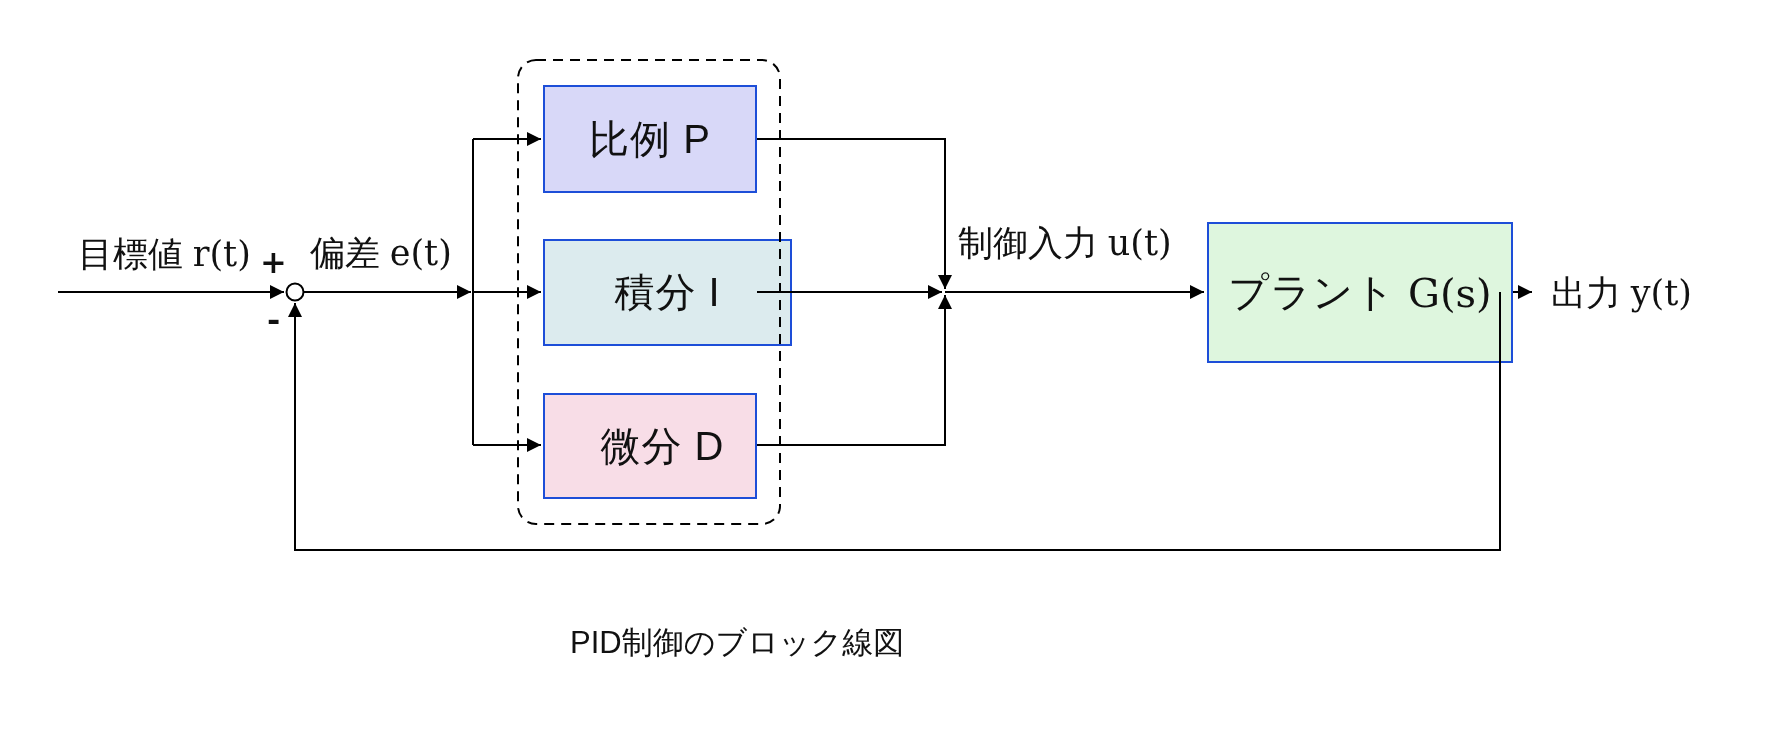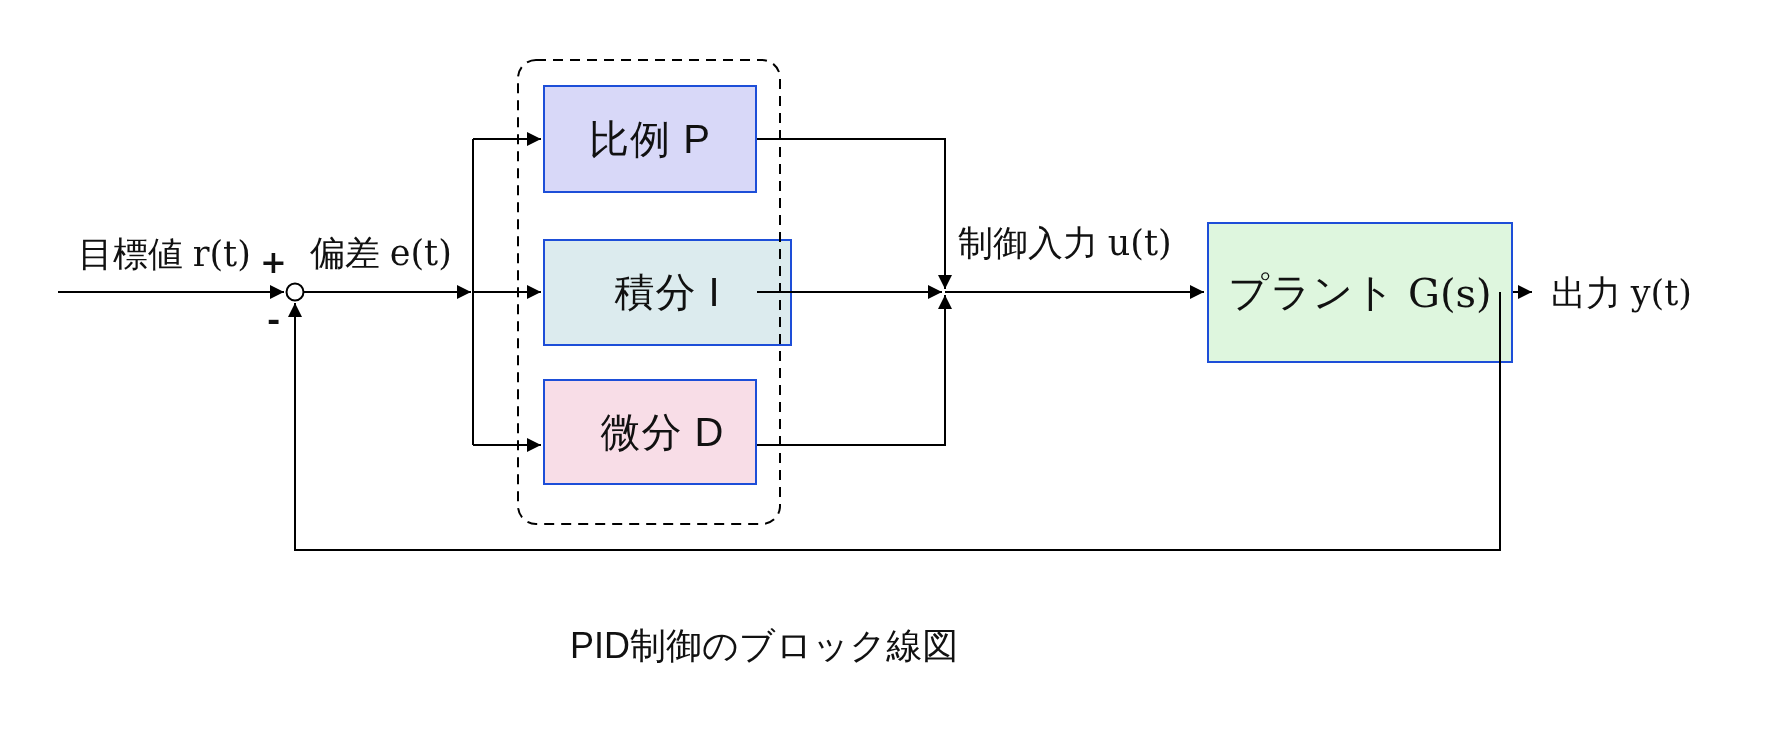--- a/index.html
+++ b/index.html
@@ -45,21 +45,21 @@
     font-family: "DejaVu Serif", serif;
     letter-spacing: 0px;
   }
   .sign {
     font-family: "DejaVu Serif", serif;
     font-weight: bold;
     font-size: 32px;
     z-index: 5;
   }
   .caption {
-    font-size: 36px;
+    font-size: 31px;
   }
 </style>
 </head>
 <body>
 
 <div class="canvas">
 
   <svg class="wires" width="1775" height="738" viewBox="0 0 1775 738">
     <defs>
       <marker id="arr" viewBox="0 0 10 10" refX="10" refY="5" markerUnits="userSpaceOnUse" markerWidth="16" markerHeight="14" orient="auto-start-reverse">
@@ -92,21 +92,21 @@
       <path d="M1500,292 V550 H295 V303" marker-end="url(#arr)"></path>
 
       <circle cx="295" cy="292" r="8.5" fill="#ffffff"></circle>
     </g>
   </svg>
 
   <div class="block" style="left: 543px; top: 85px; width: 214px; height: 108px; background: rgb(216, 216, 248);">比例 P</div>
 
   <div class="block" style="left: 543px; top: 239px; width: 249px; height: 107px; background: rgb(220, 235, 238);">積分 I</div>
 
-  <div class="block" style="left: 543px; top: 379px; width: 214px; height: 106px; background: rgb(248, 221, 231); padding-left: 25px;">微分 D</div>
+  <div class="block" style="left: 543px; top: 393px; width: 214px; height: 106px; background: rgb(248, 221, 231); padding-left: 25px;">微分 D</div>
 
   <div class="block" style="left: 1207px; top: 222px; width: 306px; height: 141px; background: rgb(222, 246, 222); text-align: center;">
     <span>プラント</span>
     <span style="width:12px"></span>
     <span class="math">G(s)</span>
   </div>
 
   <div class="lbl" style="left:78px; top:236px;">
     <span>目標値</span>
     <span class="math">r(t)</span>

